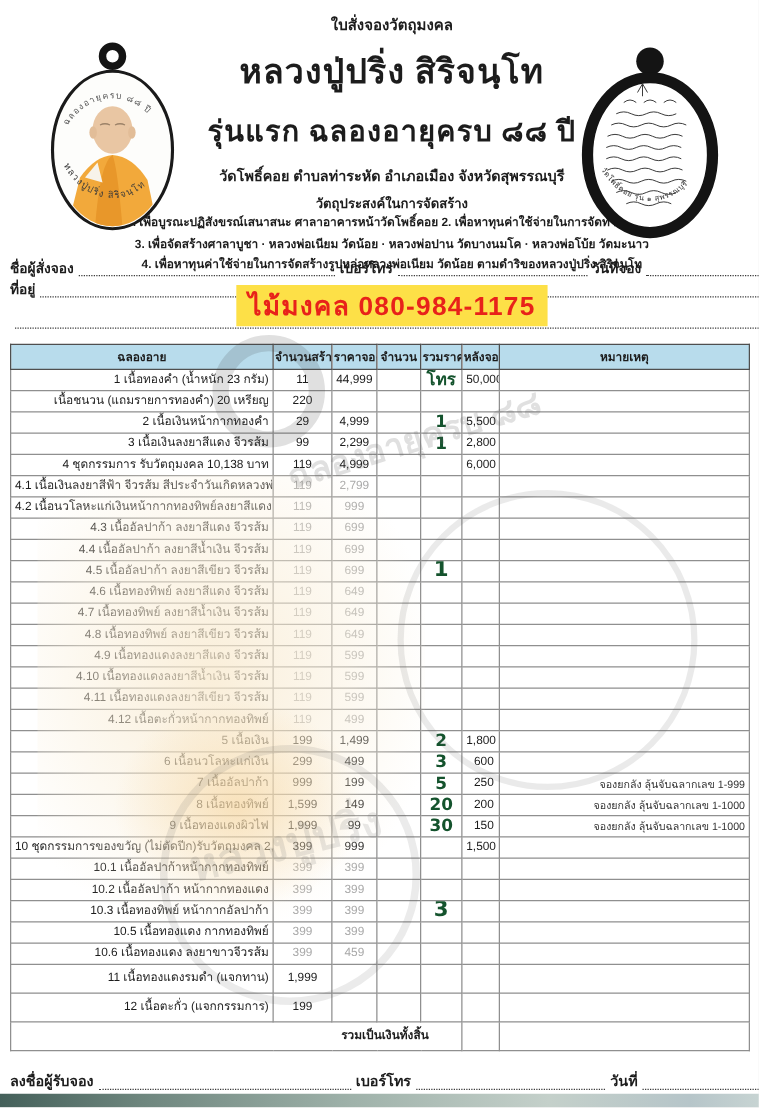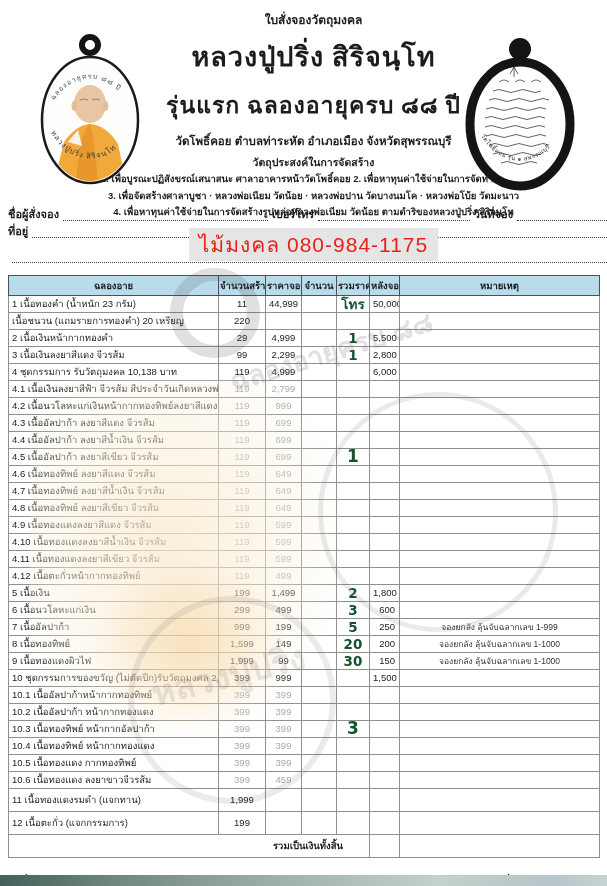--- a/index.html
+++ b/index.html
@@ -16,31 +16,31 @@
   
   .med-left{position:absolute;left:28px;top:30px;z-index:1;}
   .med-right{position:absolute;left:455px;top:34px;z-index:1;}
   
   .content{position:absolute;left:8px;right:8px;top:206px;z-index:1;}
   .dotline{display:flex;align-items:flex-end;font-size:11px;font-weight:bold;height:17px;}
   .dots{flex:1;border-bottom:1.5px dotted #3a3a3a;margin:0 4px 2px 4px;height:10px;}
   .addr-line{margin-top:0;}
   .lastdots{margin-top:10px;height:12px;}
   .hotline{position:absolute;top:22px;left:50%;transform:translateX(-50%);
-           background:#e5e5e5;color:#e8221a;font-weight:normal;font-size:21px;
+           background:#fde047;color:#e8221a;font-weight:bold;font-size:21px;
            padding:0 10px;white-space:nowrap;z-index:3;letter-spacing:1px;}
   
   table{border-collapse:collapse;table-layout:fixed;width:591px;margin-top:12px;font-size:9.5px;}
   th{background:#b8dcec;border:1px solid #4f4f4f;font-size:9.5px;padding:2px 1px;height:15px;white-space:nowrap;overflow:hidden;}
   td{border:1px solid #8f8f8f;padding:1px 3px;height:14px;line-height:1.05;white-space:nowrap;overflow:hidden;position:relative;}
   tr.tall td{height:20px;}
-  td.item{text-align:left;}
+  td.item{text-align:right;}
   td.c{text-align:center;}
   td.r{text-align:right;padding-right:4px;}
-  td.note{text-align:center;font-size:8.5px;color:#333;}
+  td.note{text-align:right;font-size:8.5px;color:#333;}
   td.grey,.grey{color:#a9a9a9;}
   td.total-label{text-align:right;padding-right:26px;font-weight:bold;height:20px;}
   .ann{position:absolute;left:50%;top:50%;transform:translate(-50%,-50%);
        color:#14532d;font-weight:bold;font-size:13.5px;z-index:4;font-family:"DejaVu Sans",sans-serif;}
   .ann.big{font-size:17px;}
   
   .footer{margin-top:16px;}
   .footer .dotline{font-size:11.5px;}
   
   .wm{position:absolute;pointer-events:none;z-index:2;}
@@ -409,29 +409,20 @@
             <td class="c grey">399</td>
             <td class="c grey">399</td>
             <td class="c"></td>
             <td class="c">
               <span class="ann big">3</span>
             </td>
             <td class="r"></td>
             <td class="note"></td>
           </tr>
           <tr>
-            <td class="item">10.4 เนื้อทองทิพย์ หน้ากากทองแดง</td>
-            <td class="c grey">399</td>
-            <td class="c grey">399</td>
-            <td class="c"></td>
-            <td class="c"></td>
-            <td class="r"></td>
-            <td class="note"></td>
-          </tr>
-          <tr>
             <td class="item">10.5 เนื้อทองแดง กากทองทิพย์</td>
             <td class="c grey">399</td>
             <td class="c grey">399</td>
             <td class="c"></td>
             <td class="c"></td>
             <td class="r"></td>
             <td class="note"></td>
           </tr>
           <tr>
             <td class="item">10.6 เนื้อทองแดง ลงยาขาวจีวรส้ม</td>

